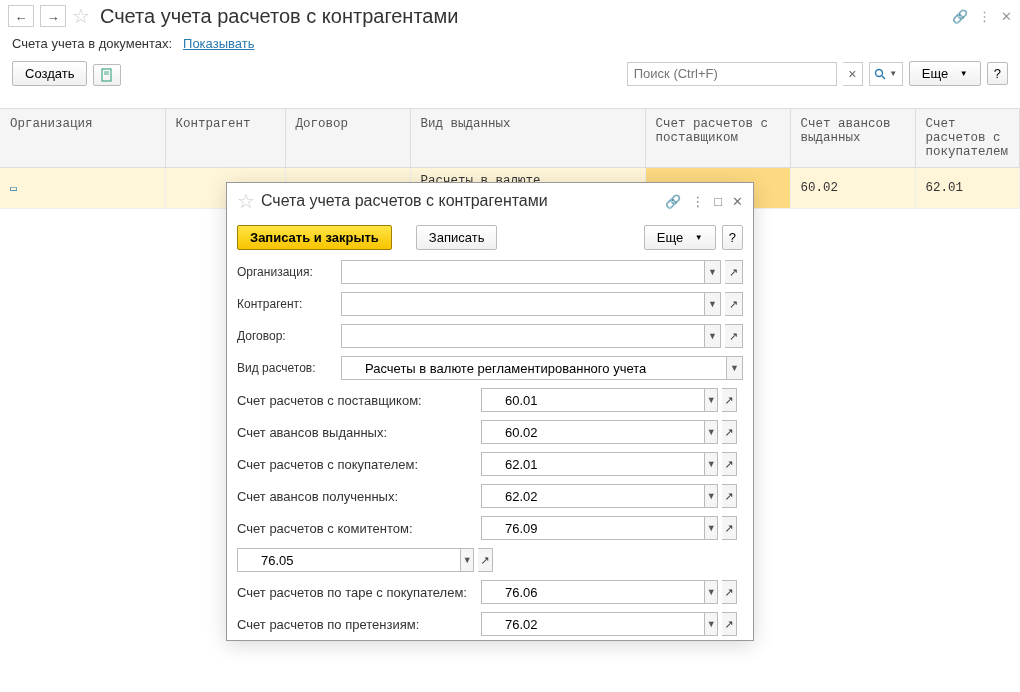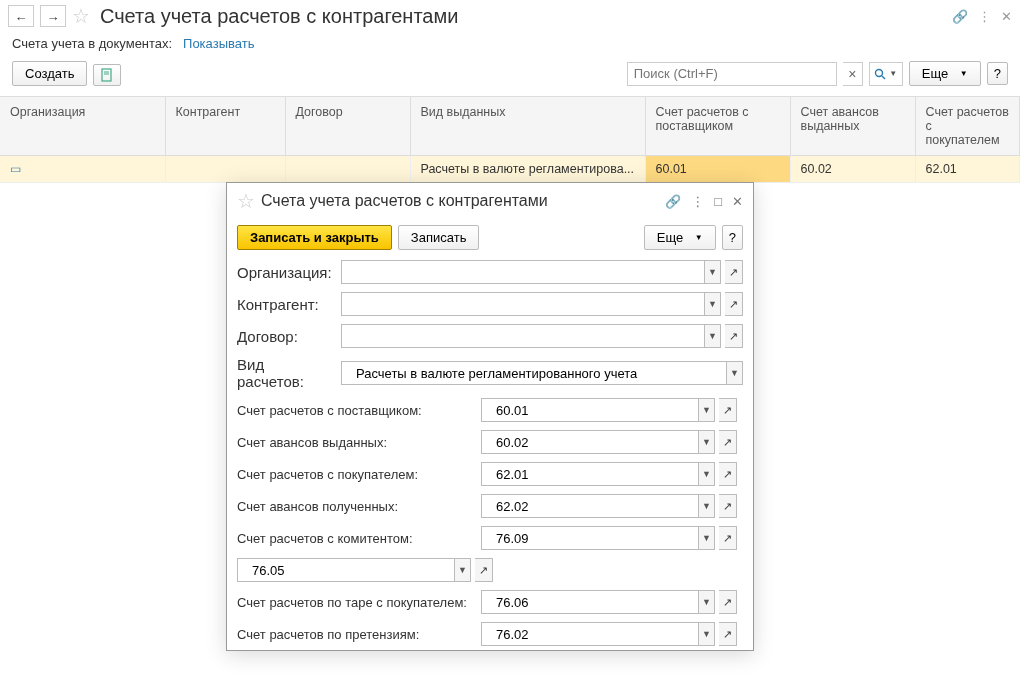--- a/index.html
+++ b/index.html
@@ -5,50 +5,50 @@
 * { box-sizing: border-box; margin: 0; padding: 0; }
 body { font-family: Arial, sans-serif; font-size: 13px; color: #333; background: #fff; width: 1020px; height: 692px; overflow: hidden; position: relative; }
 
 .header { display: flex; align-items: center; padding: 4px 8px; gap: 6px; }
 .nav-btn { width: 26px; height: 22px; border: 1px solid #ccc; background: #fff; display: flex; align-items: center; justify-content: center; cursor: pointer; }
 .star { color: #ccc; font-size: 20px; }
 .title { font-size: 20px; color: #333; margin-left: 4px; }
 .header-right { margin-left: auto; display: flex; gap: 10px; align-items: center; color: #999; }
 
 .filter-row { padding: 4px 12px; font-size: 13px; }
-.filter-row a { color: #2a7ab0; cursor: pointer; }
+.filter-row a { color: #2a7ab0; text-decoration: underline; cursor: pointer; }
 
 .toolbar { display: flex; gap: 6px; padding: 6px 12px; align-items: flex-end; }
 .btn { border: 1px solid #bbb; background: linear-gradient(#fff,#f0f0f0); padding: 4px 12px; cursor: pointer; border-radius: 2px; font-size: 13px; display: flex; align-items: center; gap: 4px; }
 .btn.small { padding: 3px 6px; }
 .btn.yellow { background: linear-gradient(#ffe443,#f8c400); border: 1px solid #a08000; font-weight: bold; }
 .toolbar-right { margin-left: auto; display: flex; gap: 6px; align-items: center; }
 .search-box { border: 1px solid #ccc; height: 24px; width: 210px; padding: 0 6px; color: #999; font-size: 13px; background: #fff; }
 .search-clear { width: 20px; height: 24px; border: 1px solid #ccc; border-left: none; display: flex; align-items: center; justify-content: center; cursor: pointer; font-size: 14px; color: #666; }
 .drop { width: 34px; height: 24px; border: 1px solid #ccc; display: flex; align-items: center; justify-content: space-around; cursor: pointer; padding: 0 3px; }
 
-table.grid { width: 100%; border-collapse: collapse; margin-top: 4px; }
+table.grid { width: 100%; border-collapse: collapse; margin-top: 16px; font-family: Liberation Mono, monospace; }
 table.grid th { text-align: left; font-weight: normal; color: #555; background: #f5f5f5; border-top: 1px solid #ddd; border-bottom: 1px solid #ddd; border-right: 1px solid #ddd; padding: 8px 10px; vertical-align: top; font-size: 12.5px; }
 table.grid td { padding: 6px 10px; border-right: 1px solid #eee; border-bottom: 1px solid #eee; font-size: 12.5px; }
 tr.selected td { background: #fff6d9; }
 tr.selected td.active { background: #fdd981; }
 .row-icon { font-size: 12px; color: #2a7ab0; }
 
 .dialog { position: absolute; left: 226px; top: 182px; width: 528px; background: #fff; border: 1px solid #999; box-shadow: 0 4px 20px rgba(0,0,0,0.15); }
 .dialog-header { display: flex; align-items: center; padding: 6px 10px; gap: 6px; }
 .dialog-title { font-size: 16px; color: #333; }
 .dialog-header-right { margin-left: auto; display: flex; gap: 10px; color: #777; align-items: center; }
 
-.dialog-toolbar { display: flex; gap: 6px; padding: 6px 10px; }
+.dialog-toolbar { display: flex; gap: 24px; padding: 6px 10px; }
 .dialog-toolbar-right { margin-left: auto; display: flex; gap: 6px; }
 
 .form-row { display: flex; align-items: center; padding: 4px 10px; gap: 8px; }
-.form-label { width: 96px; font-size: 15px; color: #333; }
+.form-label { width: 96px; font-size: 12px; color: #333; }
 .form-input-wrap { flex: 1; display: flex; }
-.form-input { flex: 1; height: 24px; border: 1px solid #bbb; padding: 0 14px; font-size: 13px; background: #fff; }
+.form-input { flex: 1; height: 24px; border: 1px solid #bbb; padding: 0 23px; font-size: 13px; background: #fff; }
 .combo-btn { width: 16px; height: 24px; border: 1px solid #bbb; border-left: none; display: flex; align-items: center; justify-content: center; background: #f5f5f5; cursor: pointer; font-size: 9px; color: #555; }
 .open-btn { width: 18px; height: 24px; border: 1px solid #bbb; border-left: none; margin-left: 4px; display: flex; align-items: center; justify-content: center; background: #f5f5f5; cursor: pointer; font-size: 11px; }
 
 .section-title { color: #009966; font-size: 15px; padding: 6px 10px; }
 
 .acc-row { display: flex; align-items: center; padding: 4px 10px; gap: 8px; }
 .acc-label { width: 236px; font-size: 13px; color: #333; }
 .acc-input-wrap { display: flex; width: 256px; }
 svg { display: block; }
 </style>

